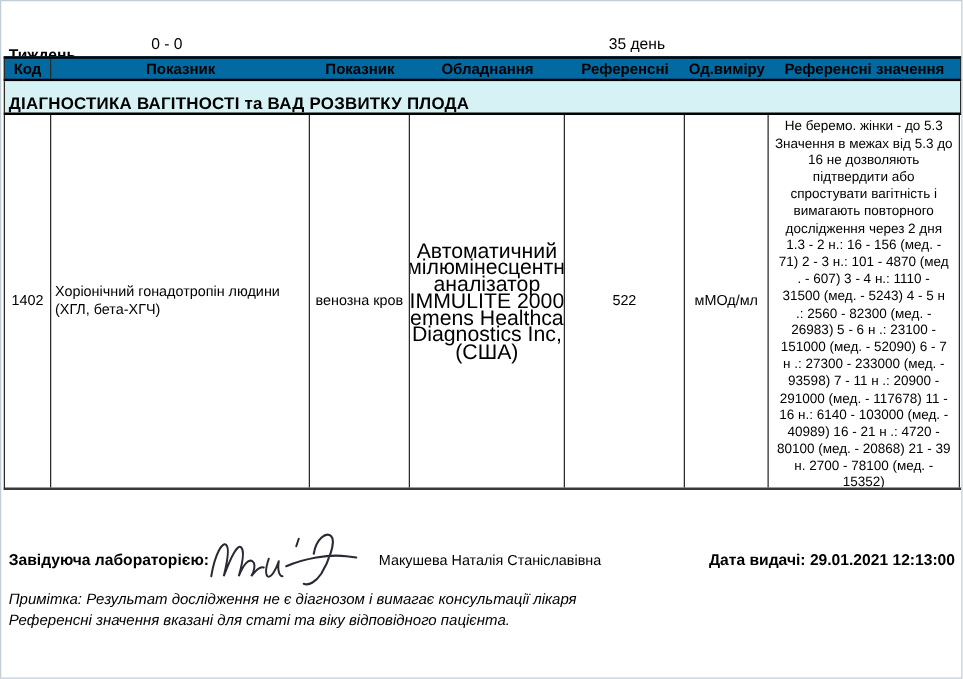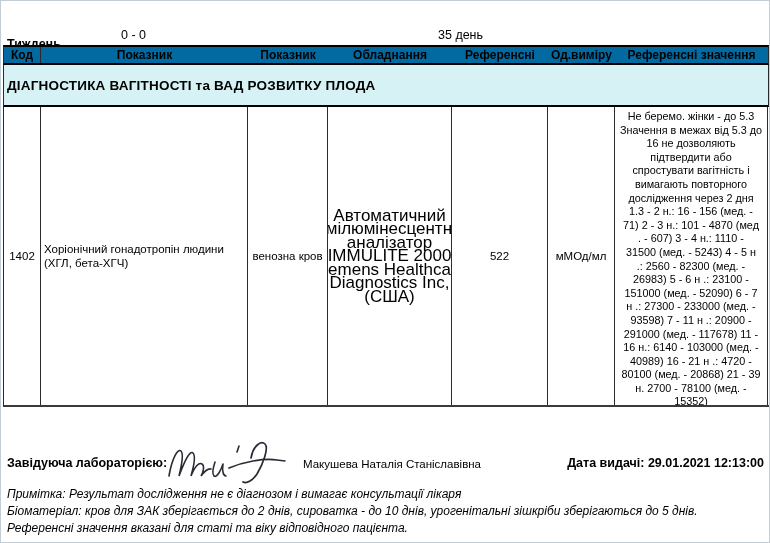--- a/index.html
+++ b/index.html
@@ -12,21 +12,21 @@
     position:relative;
     overflow:hidden;
   }
   
   .info-bar { position:relative; height:44px; overflow:hidden; }
   .info-label { font-weight:bold; font-size:12.5px; line-height:14px; position:absolute;margin-top:16px; }
   .info-value { font-size:12.5px; position:absolute; }
   .week-label   { left:6px;  top:20px; width:108px; }
   .week-value   { left:120px; top:27px; }
   .phase-label  { left:236px; top:27px; }
-  .phase-value  { left:437px; top:27px; }
+  .phase-value  { left:486px; top:27px; }
 
   
   .lab-table { width:766px; margin-left:2px; }
   .grid-row { display:grid; grid-template-columns:37px 207px 80px 124px 96px 67px 153px; }
   .thead {
     background:#0369a1;
     border-top:2px solid #000;
     border-bottom:2px solid #000;
     border-left:1px solid #2b2b2b;
     border-right:1px solid #2b2b2b;
@@ -36,22 +36,22 @@
     font-weight:bold; font-size:12px;
     display:flex; align-items:center; justify-content:center;
     white-space:nowrap;
   }
   .th-code { border-right:1px solid #2b2b2b; }
   .section-row {
     background:#d6f2f4;
     border-bottom:2px solid #000;
     border-left:1px solid #2b2b2b;
     border-right:1px solid #2b2b2b;
-    height:42px;
-    display:flex; align-items:center;
+    height:27px;
+    display:flex; align-items:flex-end;
     padding-left:3px;
   }
   .section-title { font-weight:bold; font-size:13.5px; letter-spacing:0.2px; }
   .tbody-row {
     height:300px;
     border-bottom:2px solid #3a3a3a;
     border-left:1px solid #2b2b2b;
   }
   .td {
     border-right:1px solid #2b2b2b;
@@ -150,15 +150,14 @@
   </svg>
   <span class="sig-name">Макушева Наталія Станіславівна</span>
   <span class="sig-date">
     <span>Дата видачі:</span>
     <span>29.01.2021 12:13:00</span>
   </span>
 </div>
 
 <div class="notes">
   <div class="note-line">Примітка: Результат дослідження не є діагнозом і вимагає консультації лікаря</div>
-  <div class="note-line">Біоматеріал: кров для ЗАК зберігається до 2 днів, сироватка - до 10 днів, урогенітальні зішкріби зберігаються до 5 днів.</div>
   <div class="note-line">Референсні значення вказані для статі та віку відповідного пацієнта.</div>
 </div>
 
 </body></html>

